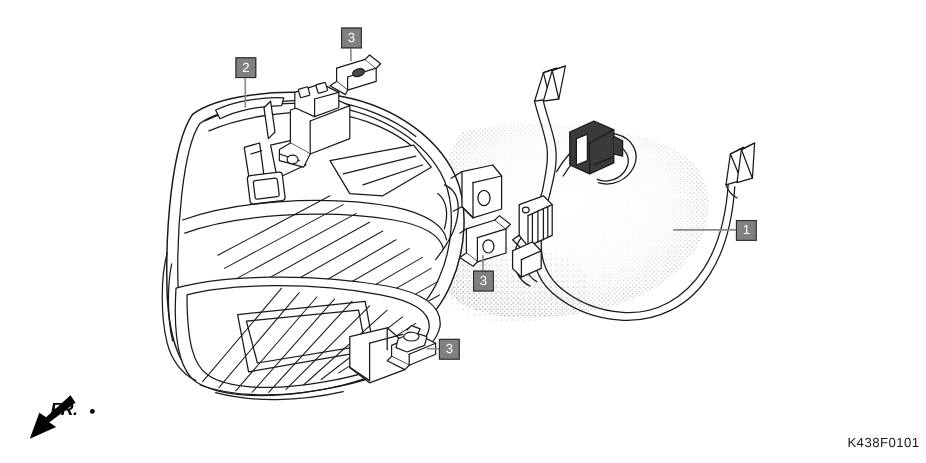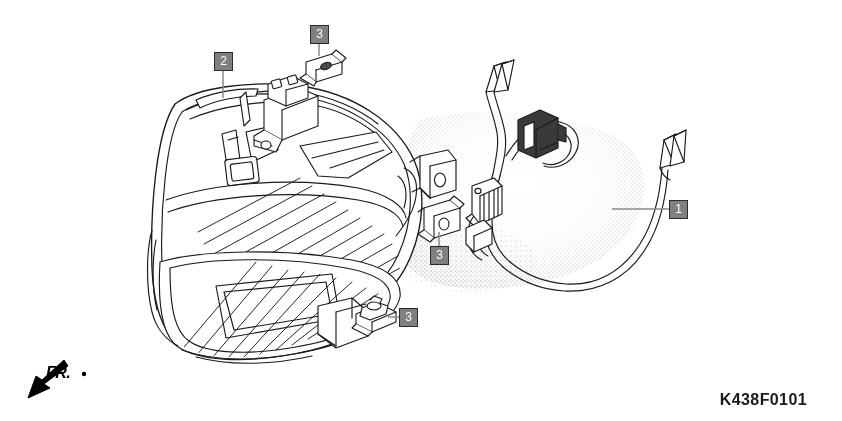--- a/index.html
+++ b/index.html
@@ -34,27 +34,26 @@
     color: #ffffff;
     font-size: 12px;
     line-height: 17px;
     text-align: center;
     font-family: "Liberation Sans", sans-serif;
     box-sizing: border-box;
     user-select: none;
   }
   #part-number {
     position: absolute;
-    right: 35px;
+    right: 6px;
     bottom: 12px;
-    font-size: 16px;
+    font-size: 12px;
     color: #1a1a1a;
     letter-spacing: 0.4px;
     font-family: "Liberation Sans", sans-serif;
-    font-weight: bold;
   }
   #fr-label {
     position: absolute;
     left: 46px;
     top: 364px;
     font-size: 16px;
     font-weight: bold;
     font-style: italic;
     color: #000000;
     font-family: "Liberation Sans", sans-serif;

